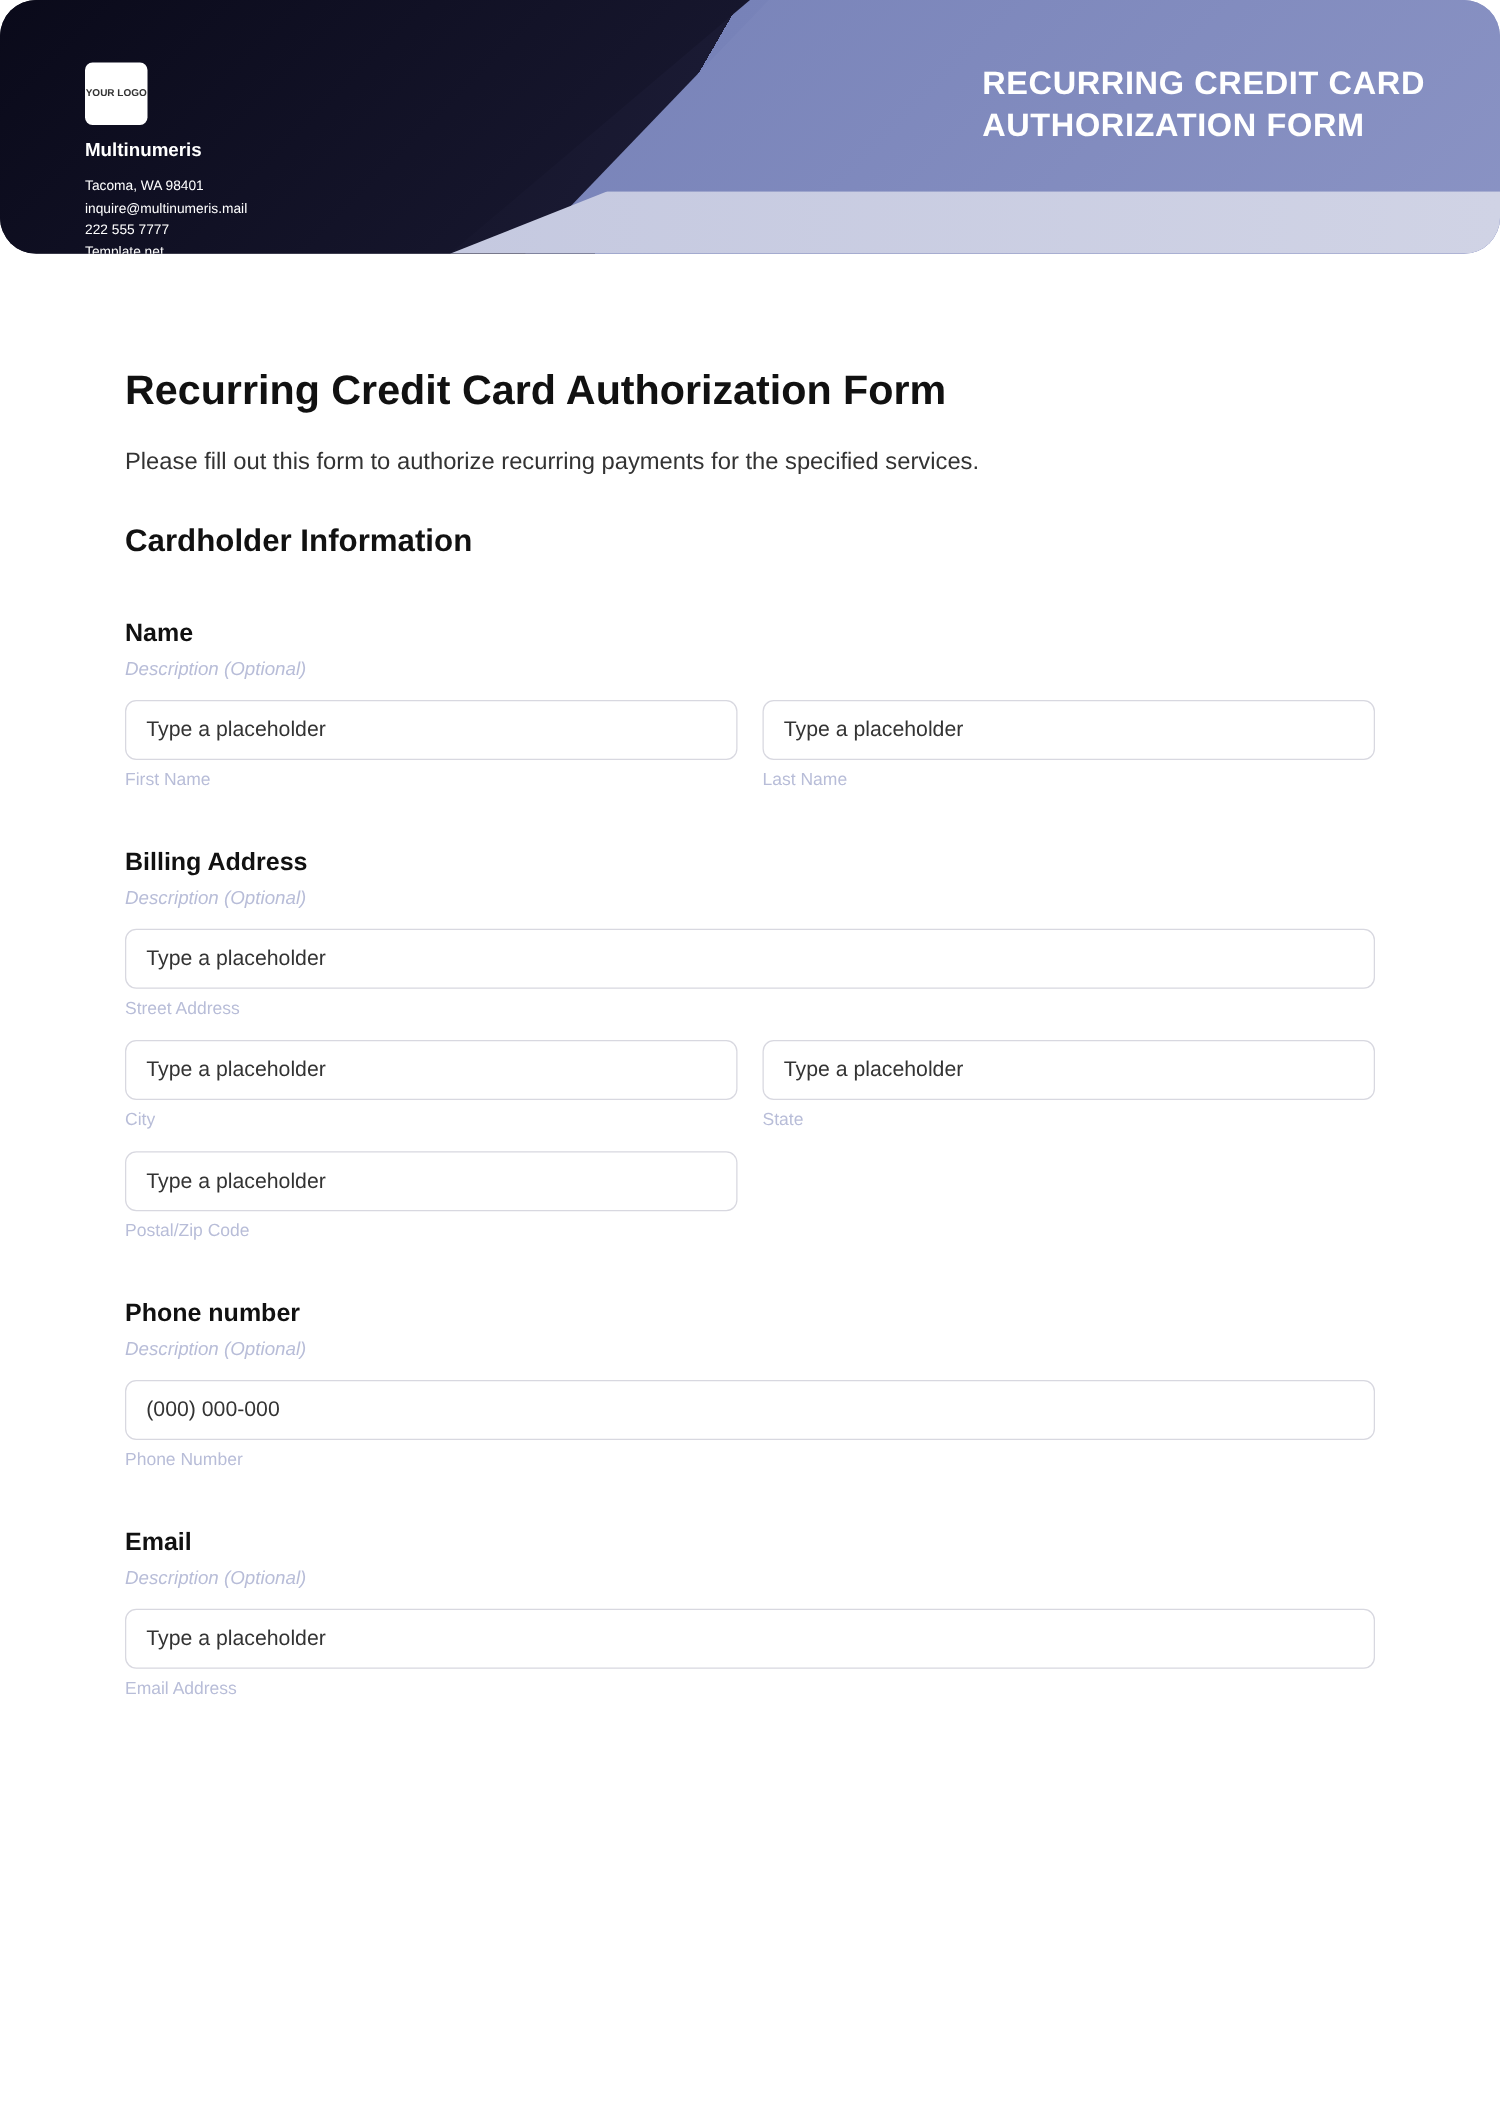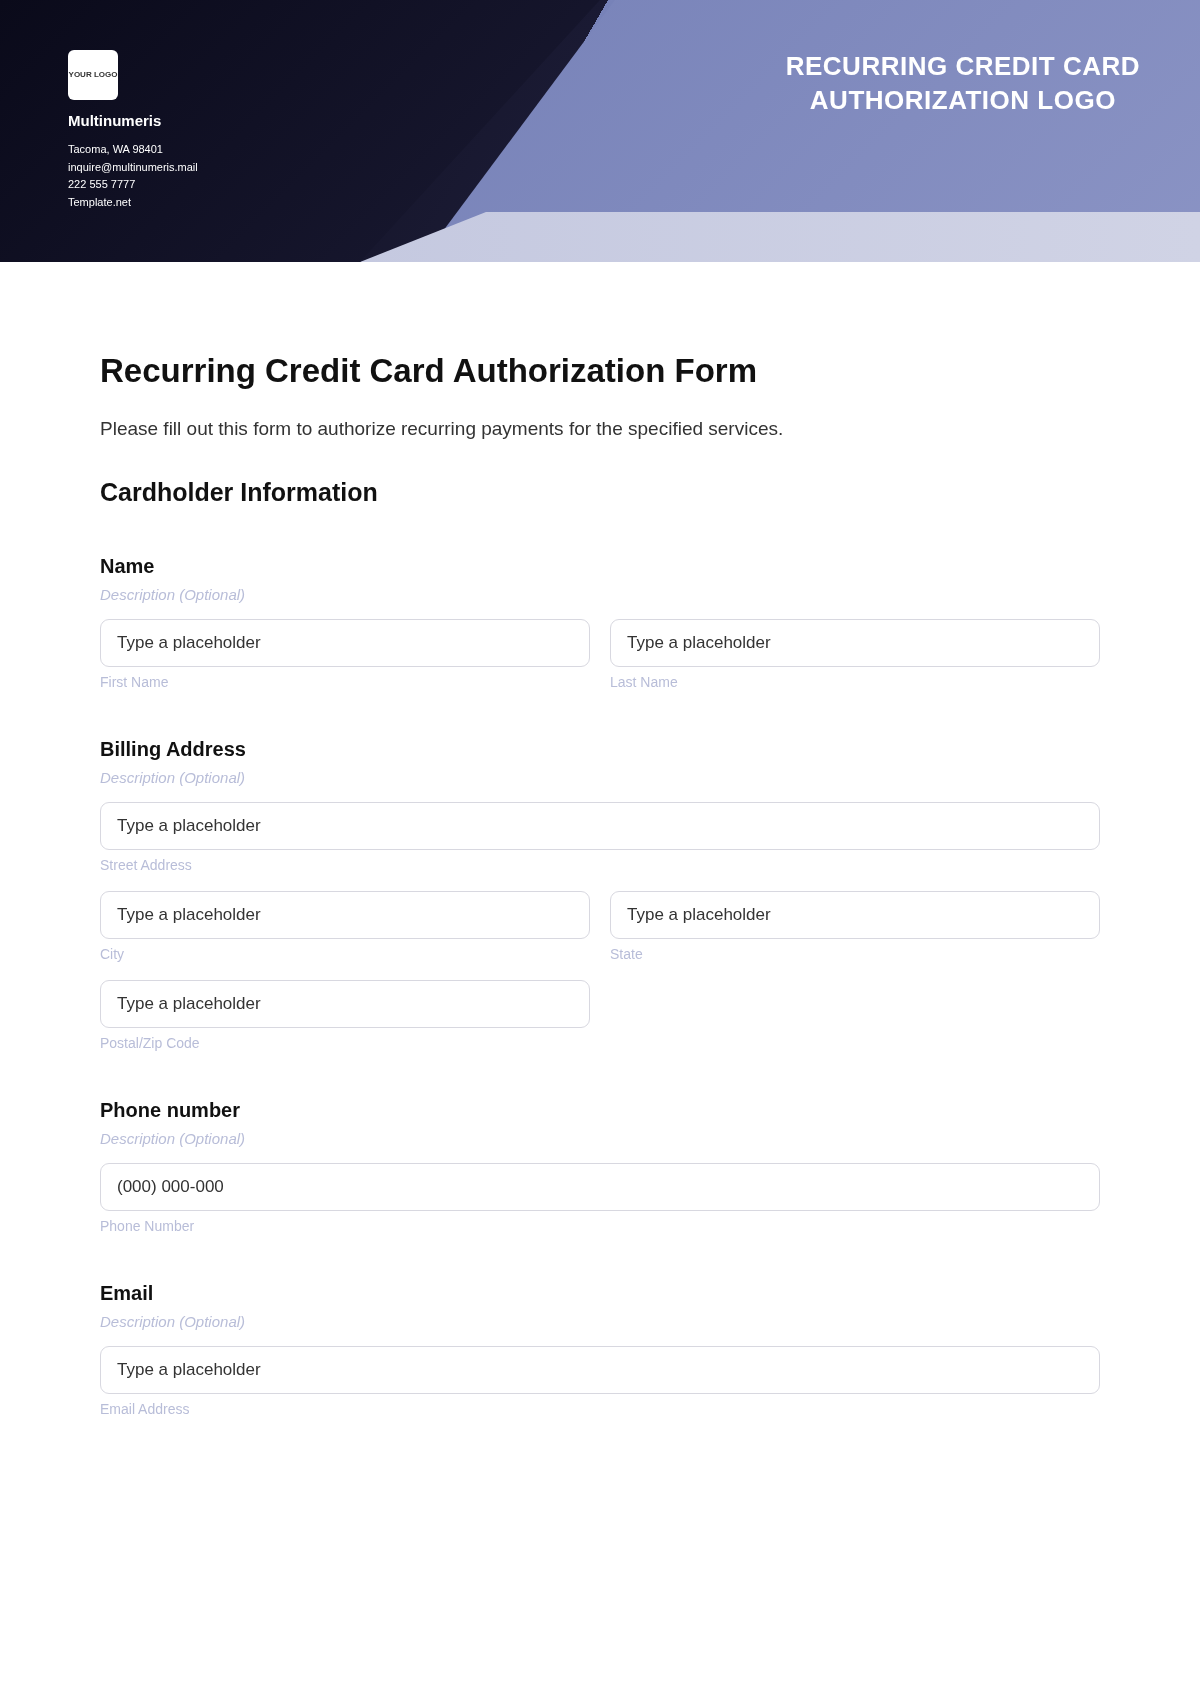--- a/index.html
+++ b/index.html
@@ -7,23 +7,24 @@
       padding: 0;
       box-sizing: border-box;
     }
     body {
       font-family: -apple-system, BlinkMacSystemFont, 'Segoe UI', Arial, sans-serif;
       background: #fff;
       width: 1200px;
     }
     .header {
       position: relative;
-      height: 262px;
+      height: 203px;
       background: linear-gradient(120deg, #0a0a1a 0%, #15152a 30%, #1a1a33 45%, #7782b8 45%, #8a93c4 100%);
       overflow: hidden;
+      border-radius: 29px;
     }
     .header::before {
       content: '';
       position: absolute;
       top: 0;
       right: 0;
       width: 65%;
       height: 100%;
       background: linear-gradient(135deg, #7782b8 0%, #8a93c4 100%);
       clip-path: polygon(25% 0, 100% 0, 100% 100%, 0 100%);
@@ -81,21 +82,21 @@
       line-height: 1.6;
     }
     .header-title {
       position: absolute;
       top: 50px;
       right: 60px;
       z-index: 2;
       color: #fff;
       font-size: 26px;
       font-weight: 800;
-      text-align: center;
+      text-align: left;
       letter-spacing: 0.5px;
       line-height: 1.3;
     }
     .content {
       padding: 90px 100px 40px 100px;
     }
     .form-title {
       font-size: 33px;
       font-weight: 700;
       color: #111;
@@ -172,21 +173,21 @@
     <div class="company-name">Multinumeris</div>
     <div class="company-details">
       <div>Tacoma, WA 98401</div>
       <div>inquire@multinumeris.mail</div>
       <div>222 555 7777</div>
       <div>Template.net</div>
     </div>
   </div>
   <div class="header-title">
     <div>RECURRING CREDIT CARD</div>
-    <div>AUTHORIZATION LOGO</div>
+    <div>AUTHORIZATION FORM</div>
   </div>
 </div>
 
 <div class="content">
   <h1 class="form-title">Recurring Credit Card Authorization Form</h1>
   <p class="form-subtitle">Please fill out this form to authorize recurring payments for the specified services.</p>
 
   <h2 class="section-heading">Cardholder Information</h2>
 
   <div class="field-group">

